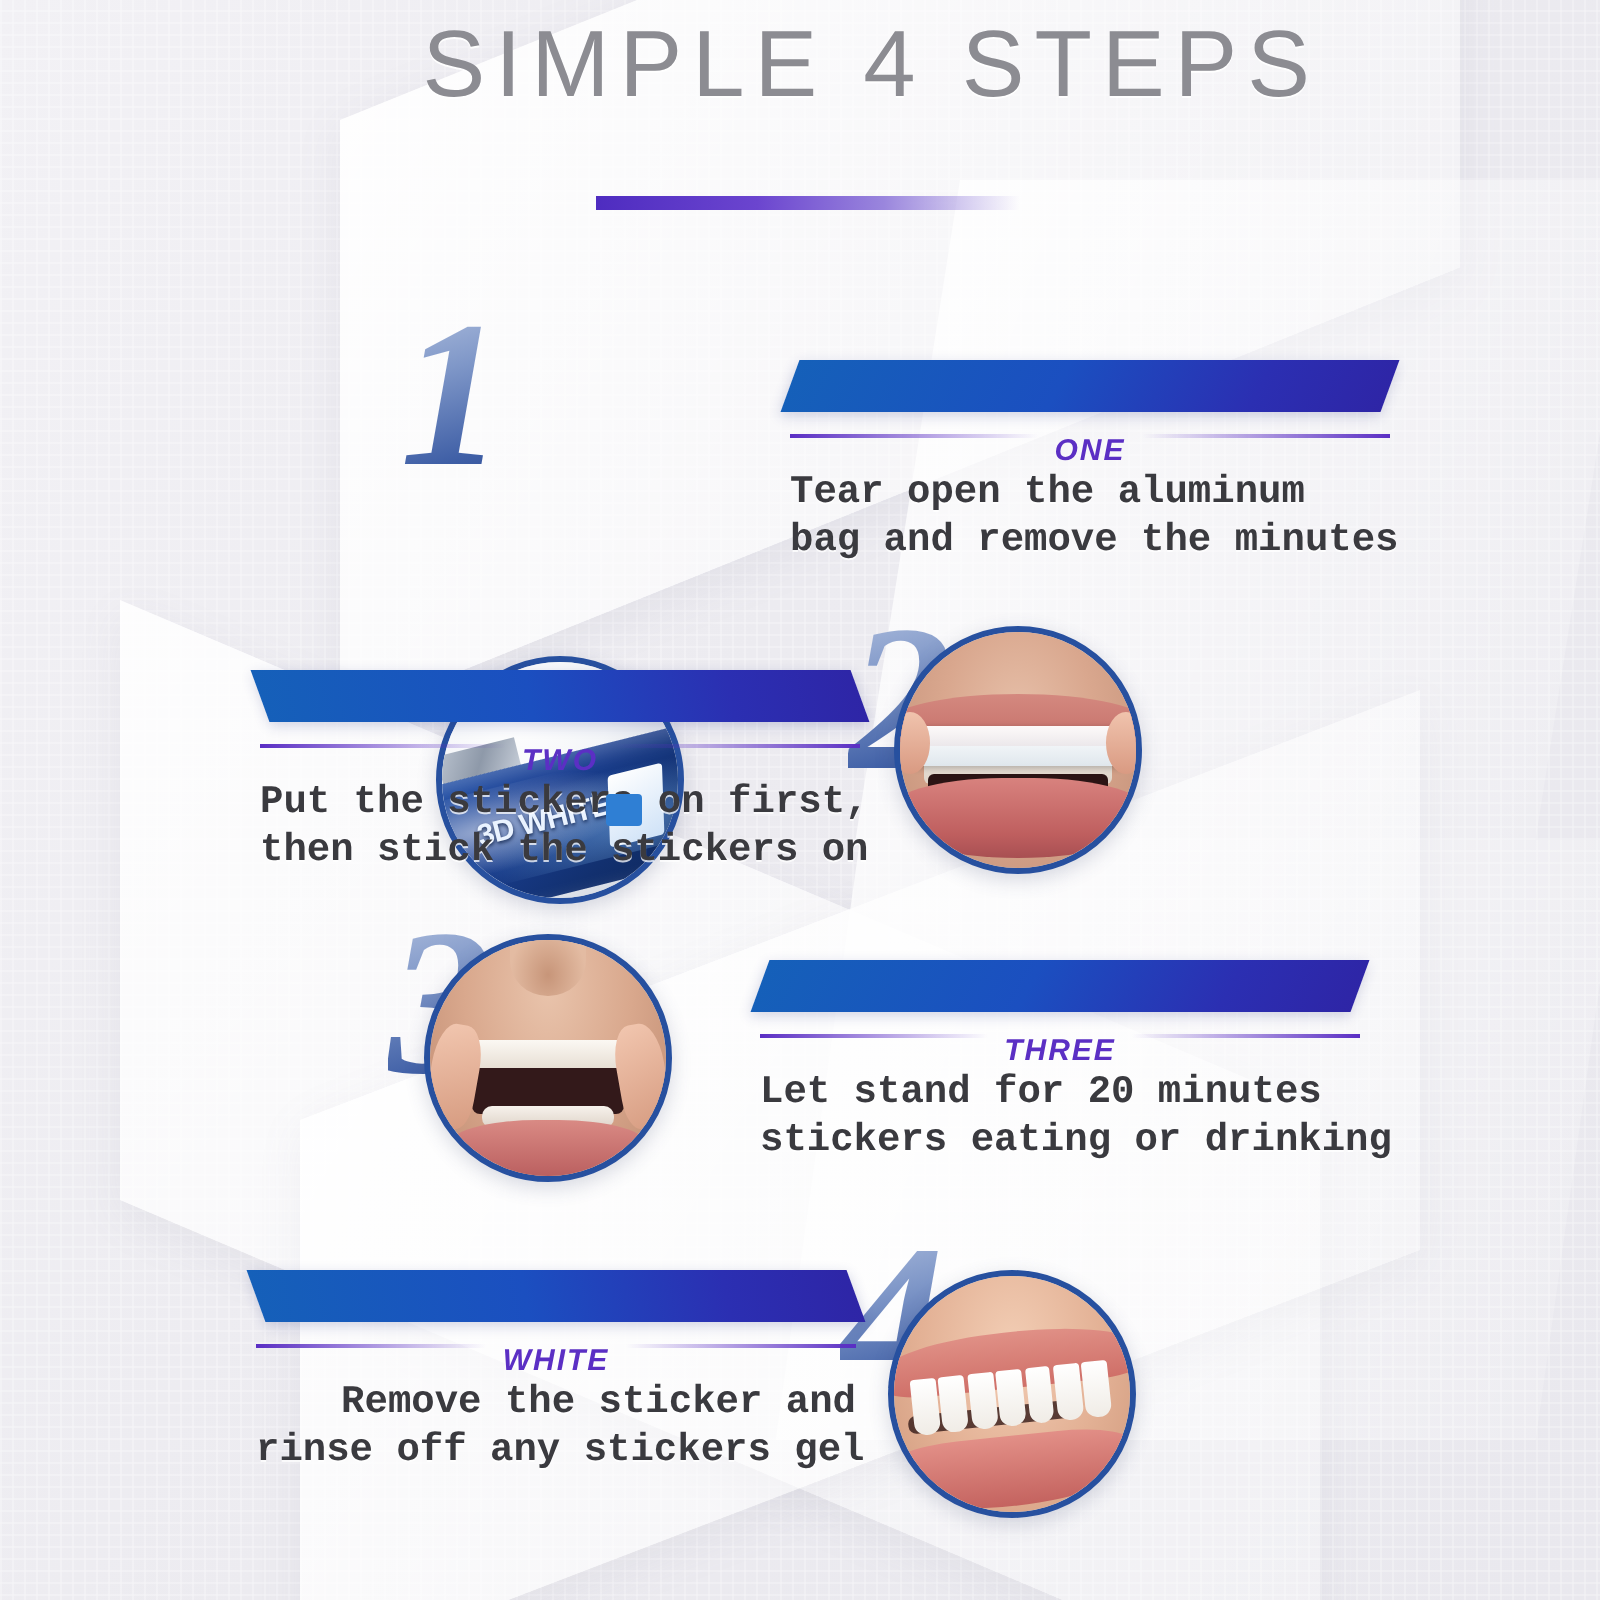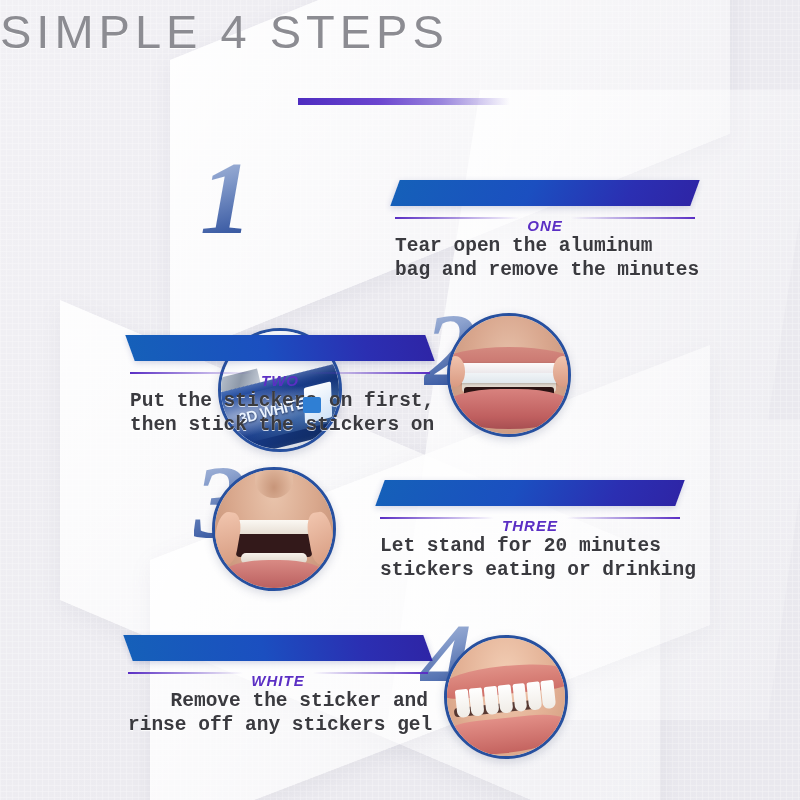--- a/index.html
+++ b/index.html
@@ -79,21 +79,21 @@
     background: linear-gradient(100deg, rgba(255,255,255,.72), rgba(255,255,255,.18));
     transform: skewX(-8deg);
     transform-origin: left top;
   }
 
   
   #header {
     position: absolute;
     left: 0; top: 0;
     width: 660px;
-    text-align: left;
+    text-align: right;
   }
   #page-title {
     margin: 0;
     padding-top: 4px;
     font-family: "Liberation Sans", sans-serif;
     font-weight: 300;
     font-size: 47px;
     letter-spacing: 5px;
     color: #8c8c92;
     text-shadow: 0 1px 0 rgba(255,255,255,.9);

